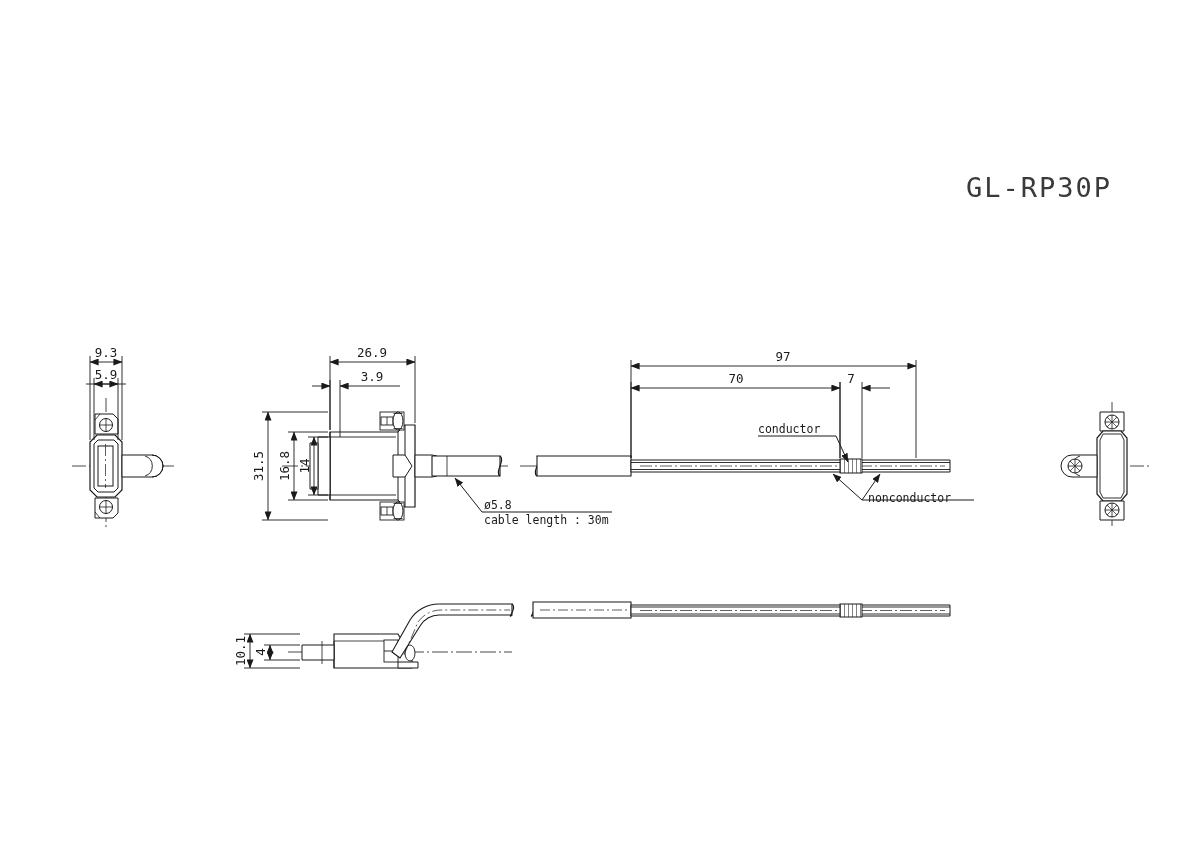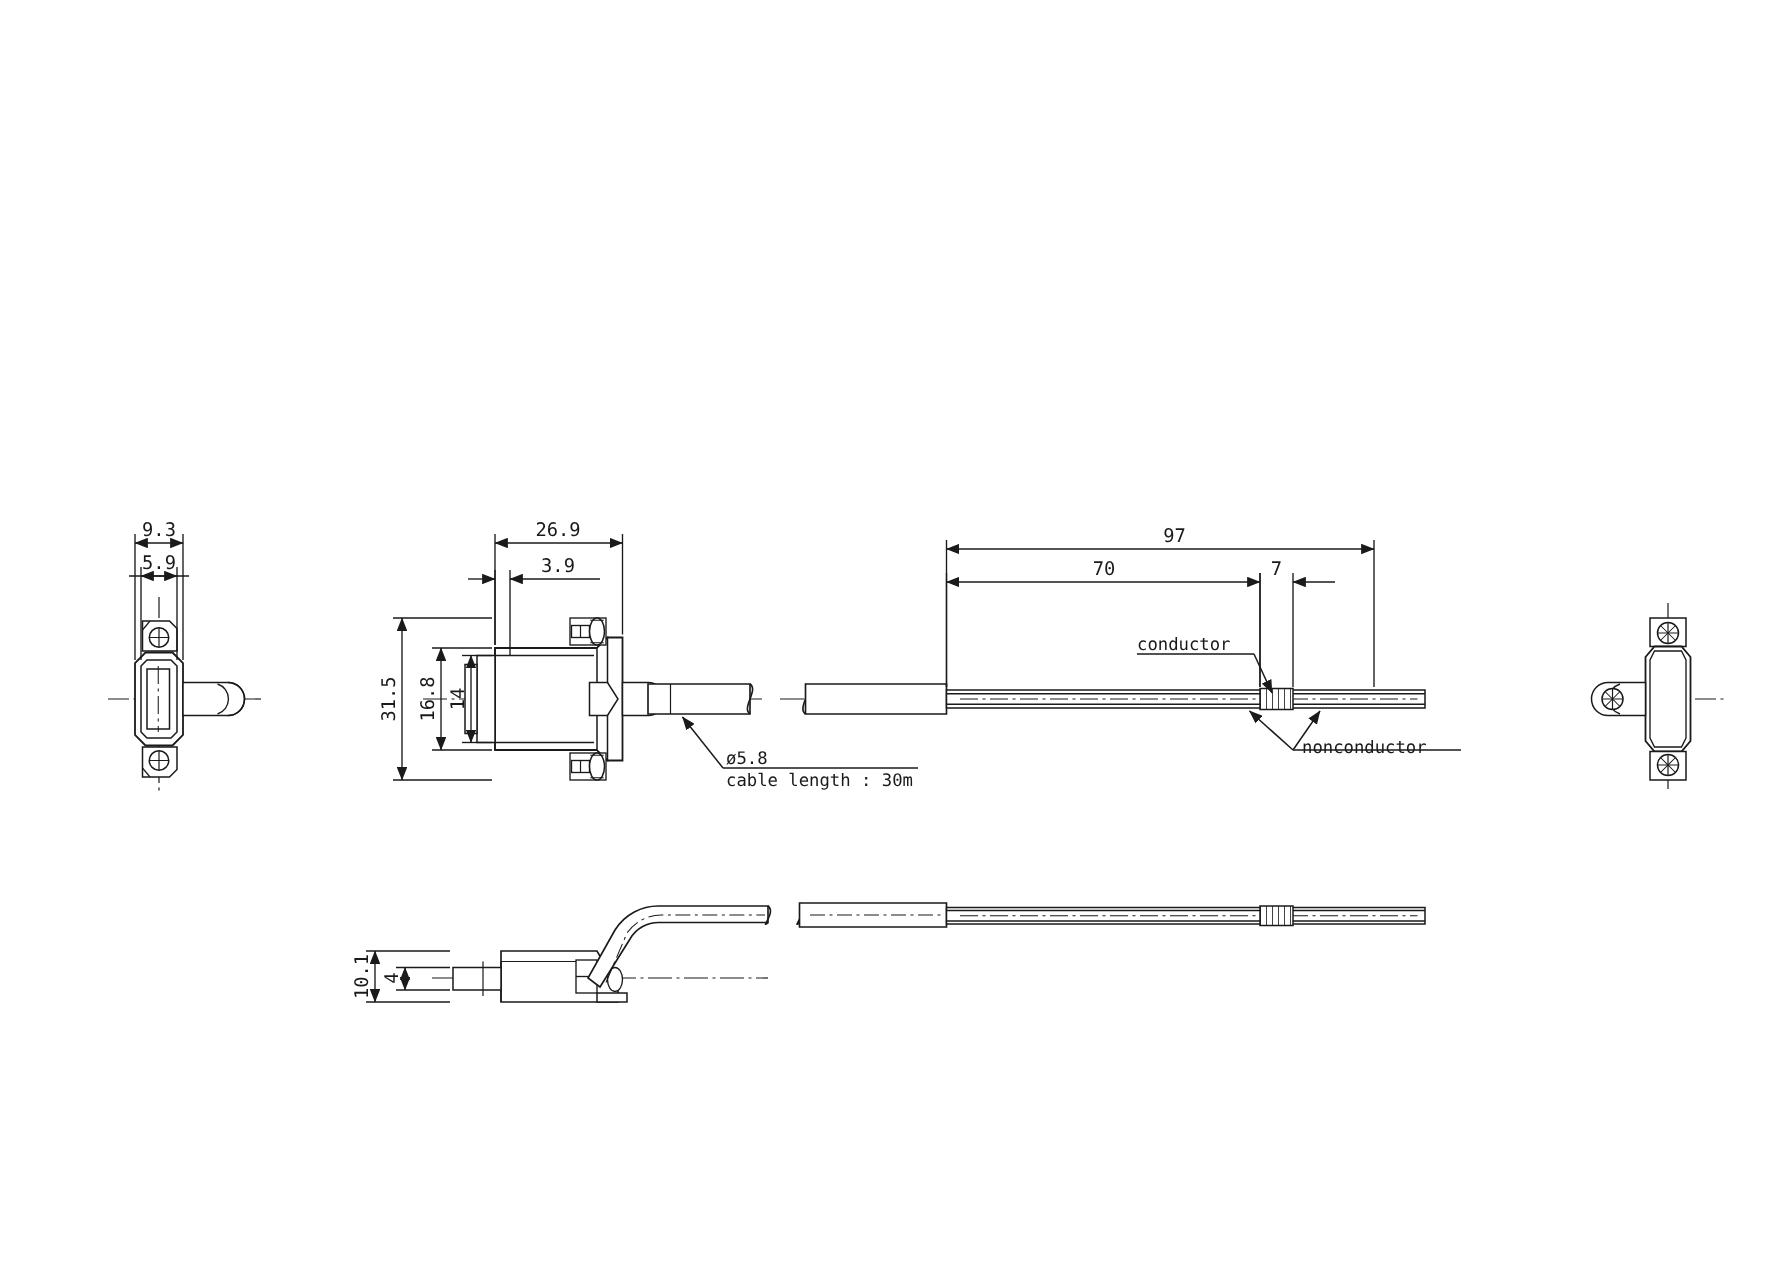--- a/index.html
+++ b/index.html
@@ -13,20 +13,21 @@
          font-size:27px;letter-spacing:2px;color:#3a3a3a;white-space:nowrap;}
   text{font-family:"DejaVu Sans Mono","Liberation Mono",monospace;fill:#1a1a1a;}
   .dim{font-size:12.5px;}
   .note{font-size:11.5px;}
 </style>
 </head>
 <body>
 
 <div id="sheet">
 
+  <div class="title">GL-RP30P</div>
 
   <svg id="dwg" width="1191" height="842" viewBox="0 0 1191 842">
     <defs>
       <marker id="ar" markerWidth="9" markerHeight="7" refX="8.6" refY="3.5" orient="auto" markerUnits="userSpaceOnUse">
         <path d="M0,0 L9,3.5 L0,7 Z" fill="#1a1a1a"></path>
       </marker>
       <marker id="arL" markerWidth="9" markerHeight="7" refX="0.4" refY="3.5" orient="auto" markerUnits="userSpaceOnUse">
         <path d="M9,0 L0,3.5 L9,7 Z" fill="#1a1a1a"></path>
       </marker>
       <pattern id="cond" width="4" height="6" patternUnits="userSpaceOnUse">

